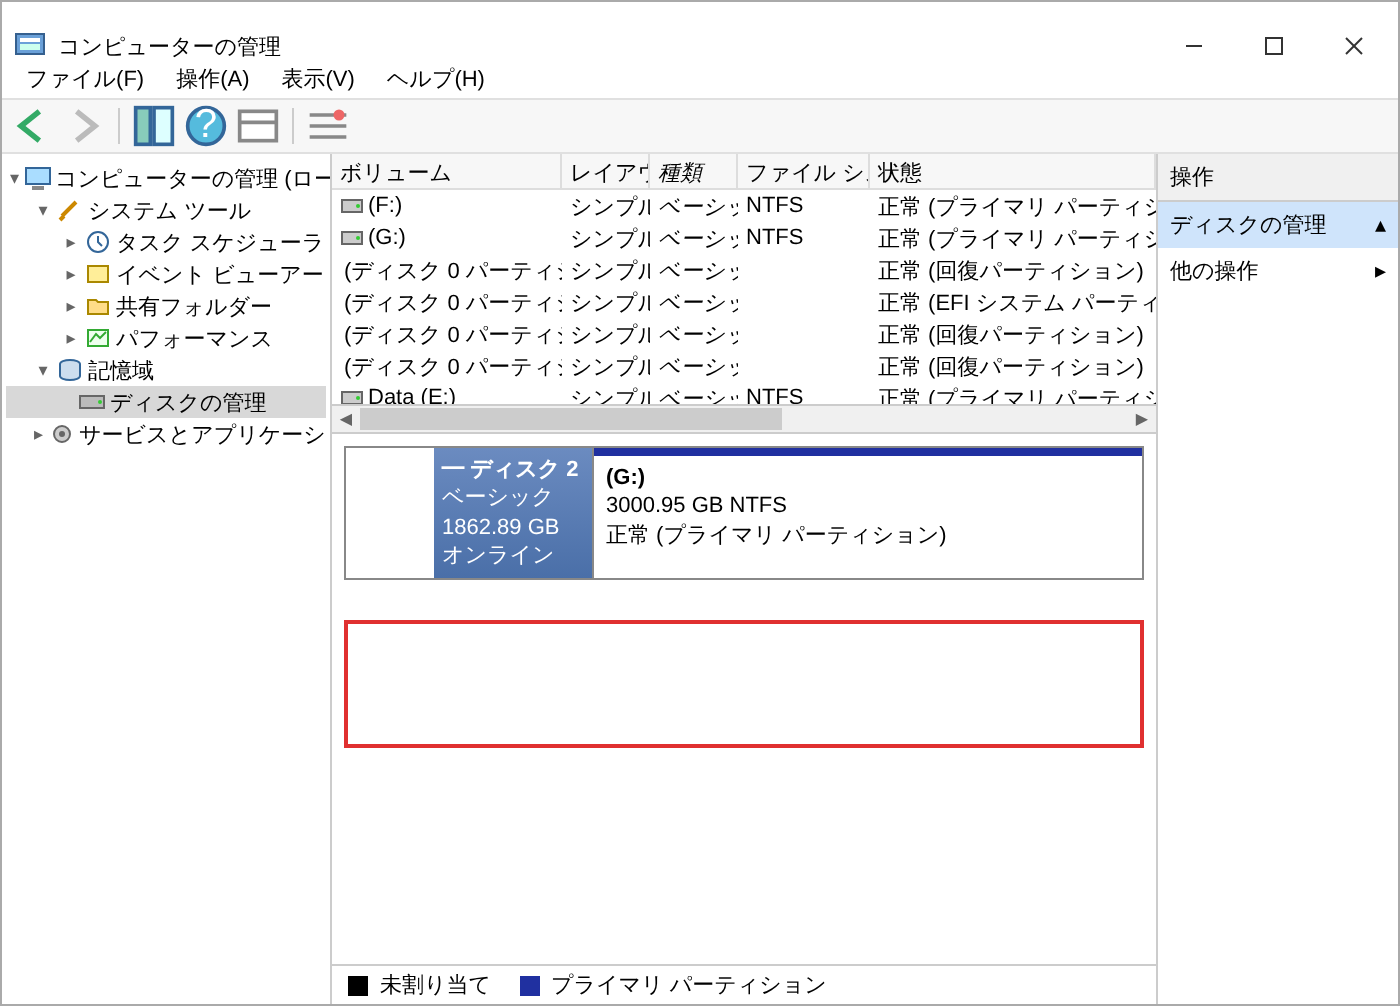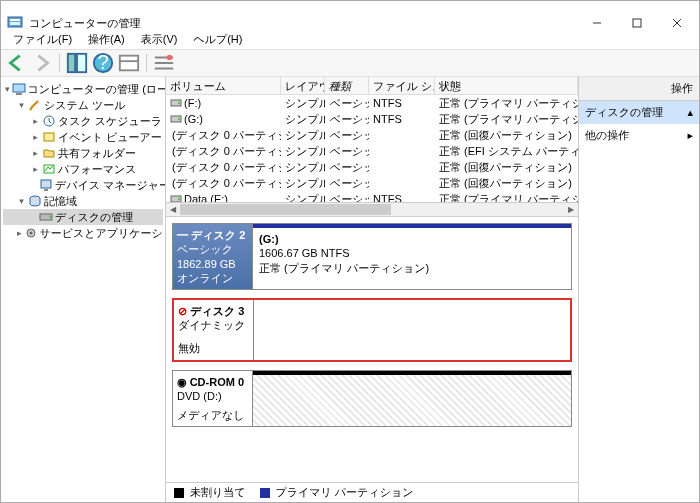--- a/index.html
+++ b/index.html
@@ -27,31 +27,31 @@
 .vhead .col { padding: 2px 4px; border-right: 1px solid #ddd; background: #f7f7f7; white-space: nowrap; overflow: hidden; }
 .vrow { display: flex; height: 16px; align-items: center; }
 .vrow .col { padding: 0 4px; white-space: nowrap; overflow: hidden; display: flex; align-items: center; gap: 2px; }
 .col.c0 { width: 115px; } .col.c1 { width: 44px; } .col.c2 { width: 44px; font-style: italic; }
 .col.c3 { width: 66px; } .col.c4 { width: 138px; flex: 1; }
 .hscroll { position: absolute; bottom: 0; left: 0; right: 0; height: 14px; background: #f0f0f0; border-top: 1px solid #ccc; display: flex; }
 .hscroll .arrow { width: 14px; display: flex; align-items: center; justify-content: center; font-size: 8px; color: #666; }
 .hscroll .track { flex: 1; position: relative; }
 .hscroll .thumb { position: absolute; top: 1px; bottom: 1px; left: 0; width: 55%; background: #ccc; }
 .graphical { flex: 1; overflow: hidden; position: relative; }
-.disk-row { display: flex; border: 1px solid #888; margin: 6px 6px 8px 6px; }
+.disk-row { display: flex; border: 1px solid #888; margin: 6px 6px 20px 6px; padding-left: 44px; }
 .disk-info { width: 80px; padding: 4px; background: #fff; border-right: 1px solid #888; line-height: 1.3; }
 .disk-info.head { background: linear-gradient(#6b8bc0, #4a6fa8); color: #fff; }
 .disk-part { flex: 1; padding: 4px 6px; line-height: 1.3; position: relative; }
 .disk-part.stripe { border-top: 4px solid #2030a0; }
 .disk-part.hatch { background: repeating-linear-gradient(45deg, #fff, #fff 3px, #e8e8e8 3px, #e8e8e8 5px); border-top: 4px solid #000; }
 .highlight-red { border: 2px solid #e03030 !important; }
 .legend { position: absolute; bottom: 0; left: 0; right: 0; height: 20px; border-top: 1px solid #ccc; display: flex; align-items: center; padding: 0 8px; gap: 6px; }
 .swatch { width: 10px; height: 10px; display: inline-block; }
 .actions { width: 120px; background: #fff; }
-.actions-head { background: #f0f0f0; padding: 4px 6px; border-bottom: 1px solid #ccc; text-align: right; }
+.actions-head { background: #f0f0f0; padding: 4px 6px; border-bottom: 1px solid #ccc; }
 .action-item { padding: 4px 6px; display: flex; justify-content: space-between; align-items: center; }
 .action-item.hl { background: #cfe4fb; }
 .vdrv-icon { width: 12px; height: 12px; }
 </style>
 </head>
 <body>
 
 <div class="titlebar">
   <span class="icon-app">
     <svg viewBox="0 0 16 16">
@@ -178,29 +178,20 @@
     </div>
     <div class="tree-row" style="padding-left:28px">
       <span class="twisty">▸</span>
       <span class="ticon">
           <svg viewBox="0 0 14 14">
             <rect x="2" y="3" width="10" height="8" fill="#efe" stroke="#3a3"></rect>
             <path d="M3 9 L6 5 L8 7 L11 4" fill="none" stroke="#3a3"></path>
           </svg>
         </span>
       <span>パフォーマンス</span>
-    </div>
-    <div class="tree-row" style="padding-left:36px">
-      <span class="ticon">
-          <svg viewBox="0 0 14 14">
-            <rect x="2" y="2" width="10" height="8" fill="#cde" stroke="#369"></rect>
-            <rect x="5" y="11" width="4" height="2" fill="#888"></rect>
-          </svg>
-        </span>
-      <span>デバイス マネージャー</span>
     </div>
     <div class="tree-row" style="padding-left:14px">
       <span class="twisty">▾</span>
       <span class="ticon">
           <svg viewBox="0 0 14 14">
             <ellipse cx="7" cy="4" rx="5" ry="2" fill="#cde" stroke="#369"></ellipse>
             <path d="M2 4 v6 a5 2 0 0 0 10 0 v-6" fill="#cde" stroke="#369"></path>
           </svg>
         </span>
       <span>記憶域</span>
@@ -353,44 +344,29 @@
     <div class="graphical">
       <div class="disk-row">
         <div class="disk-info head">
           <div><b>━ <span>ディスク 2</span></b></div>
           <div>ベーシック</div>
           <div>1862.89 GB</div>
           <div>オンライン</div>
         </div>
         <div class="disk-part stripe">
           <div><b>(G:)</b></div>
-          <div>1606.67 GB NTFS</div>
+          <div>3000.95 GB NTFS</div>
           <div>正常 (プライマリ パーティション)</div>
         </div>
       </div>
 
       <div class="disk-row highlight-red" style="min-height:64px">
-        <div class="disk-info">
-          <div><b><span style="color:#c00">⊘</span> <span>ディスク 3</span></b></div>
-          <div>ダイナミック</div>
-          <div style="height:8px"></div>
-          <div>無効</div>
-        </div>
         <div class="disk-part"></div>
       </div>
 
-      <div class="disk-row" style="min-height:48px">
-        <div class="disk-info">
-          <div><b>◉ <span>CD-ROM 0</span></b></div>
-          <div>DVD (D:)</div>
-          <div style="height:4px"></div>
-          <div>メディアなし</div>
-        </div>
-        <div class="disk-part hatch"></div>
-      </div>
 
       <div class="legend">
         <span class="swatch" style="background:#000"></span>
         <span>未割り当て</span>
         <span class="swatch" style="background:#2030a0;margin-left:8px"></span>
         <span>プライマリ パーティション</span>
       </div>
     </div>
   </div>
 

